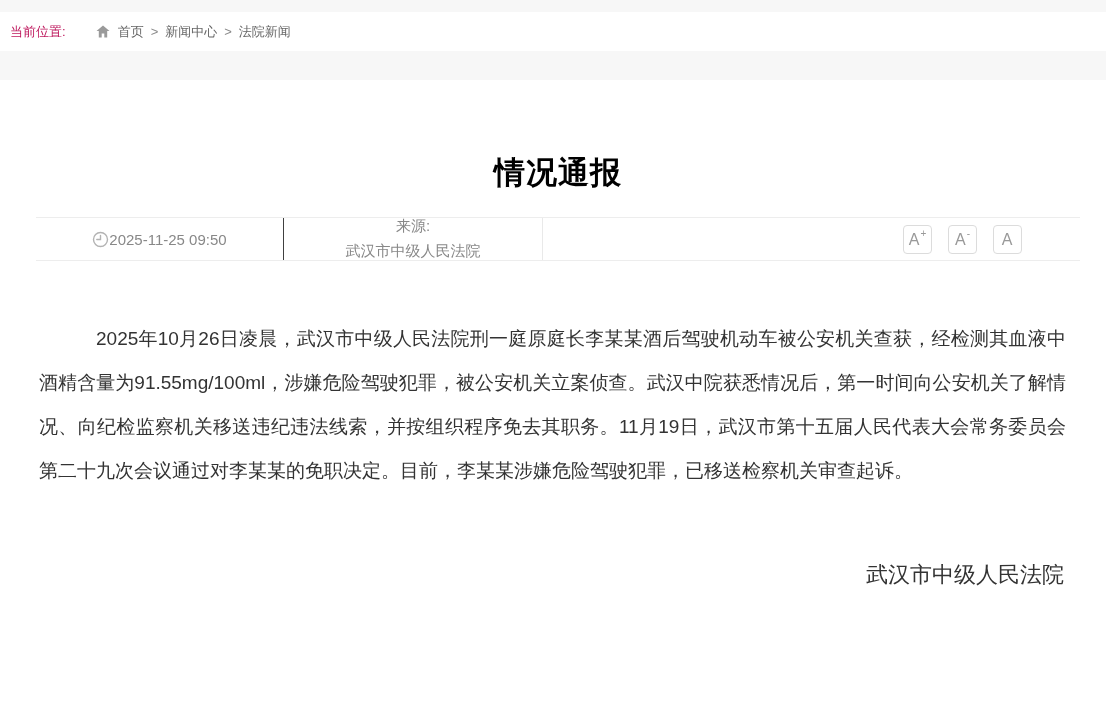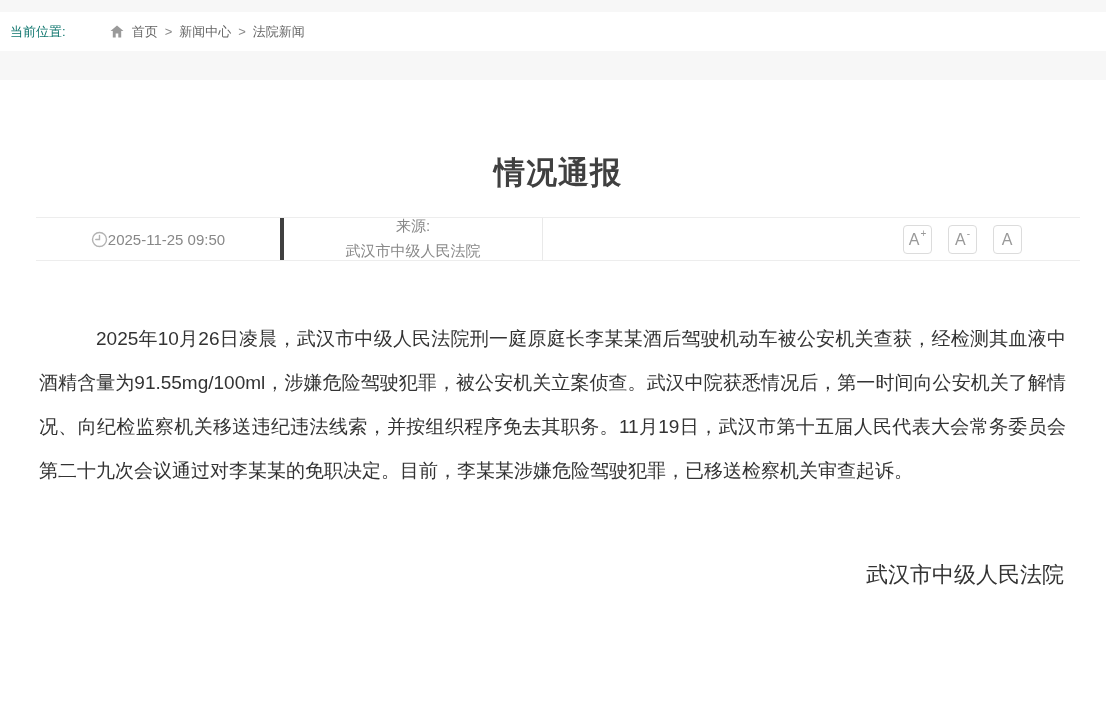--- a/index.html
+++ b/index.html
@@ -7,41 +7,41 @@
   body {
     width:1106px; height:720px; background:#ffffff; overflow:hidden;
     font-family:"Liberation Sans","DejaVu Sans",sans-serif;
     -webkit-font-smoothing:antialiased;
   }
   .top-strip { height:12px; background:#f7f7f7; }
   .breadcrumb-bar {
     height:39px; background:#ffffff; display:flex; align-items:center;
     padding-left:10px; font-size:13px; color:#666;
   }
-  .crumb-label { color:#0f766e; margin-right:44px; }
+  .crumb-label { color:#be185d; margin-right:30px; }
   .home-icon { display:inline-flex; align-items:center; margin-right:8px; cursor:pointer; }
   .crumb-link { color:#666; text-decoration:none; cursor:pointer; }
   .crumb-sep { margin:0 7px; color:#8a8a8a; }
   .gray-band { height:29px; background:#f7f7f7; }
 
   .content { width:1044px; margin-left:36px; }
 
   .page-title {
     margin:0; padding-top:72px; text-align:center;
-    font-size:31px; line-height:42px; font-weight:bold; color:#404040;
+    font-size:31px; line-height:42px; font-weight:bold; color:#000000;
     letter-spacing:1px;
   }
 
   .meta-row {
     margin-top:23px; height:44px;
     border-top:1px solid #ededed; border-bottom:1px solid #ededed;
     display:flex; align-items:stretch; font-size:15px; color:#888;
   }
   .meta-cell { display:flex; align-items:center; justify-content:center; }
-  .cell-date { width:248px; border-right:4px solid #404040; }
+  .cell-date { width:248px; border-right:1px solid #404040; }
   .cell-source { width:259px; border-right:1px solid #e9e9e9; gap:6px;flex-direction:column; }
   .cell-controls { flex:1; justify-content:flex-end; padding-right:58px; gap:16px; }
   .clock-icon { display:inline-flex; align-items:center; }
   .font-btn {
     width:29px; height:29px; border:1px solid #dcdcdc; border-radius:4px;
     background:#fff; color:#999; font-size:16px; line-height:1;
     display:inline-flex; align-items:flex-end; justify-content:center;
     padding:0 0 5px 0; cursor:pointer; font-family:inherit;
   }
   .font-btn .mod { font-size:10px; line-height:1; transform:translateY(-9px); margin-left:1px; }

